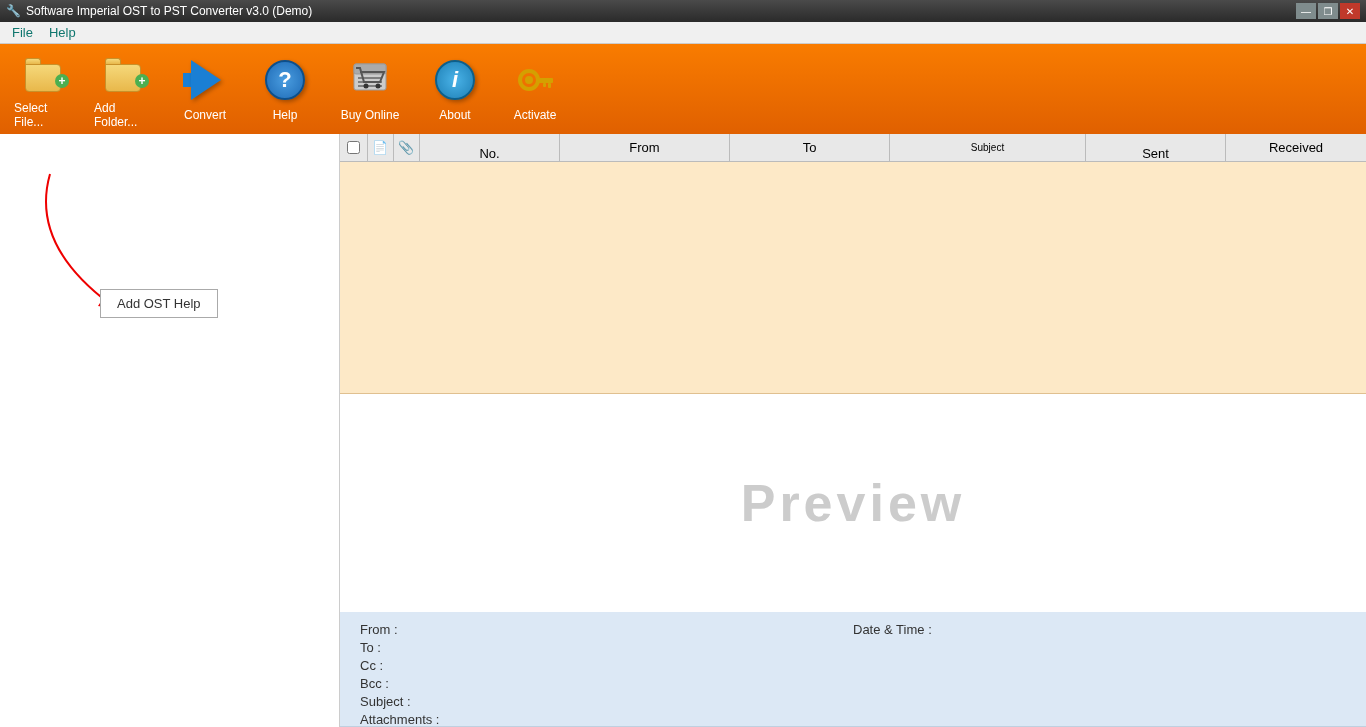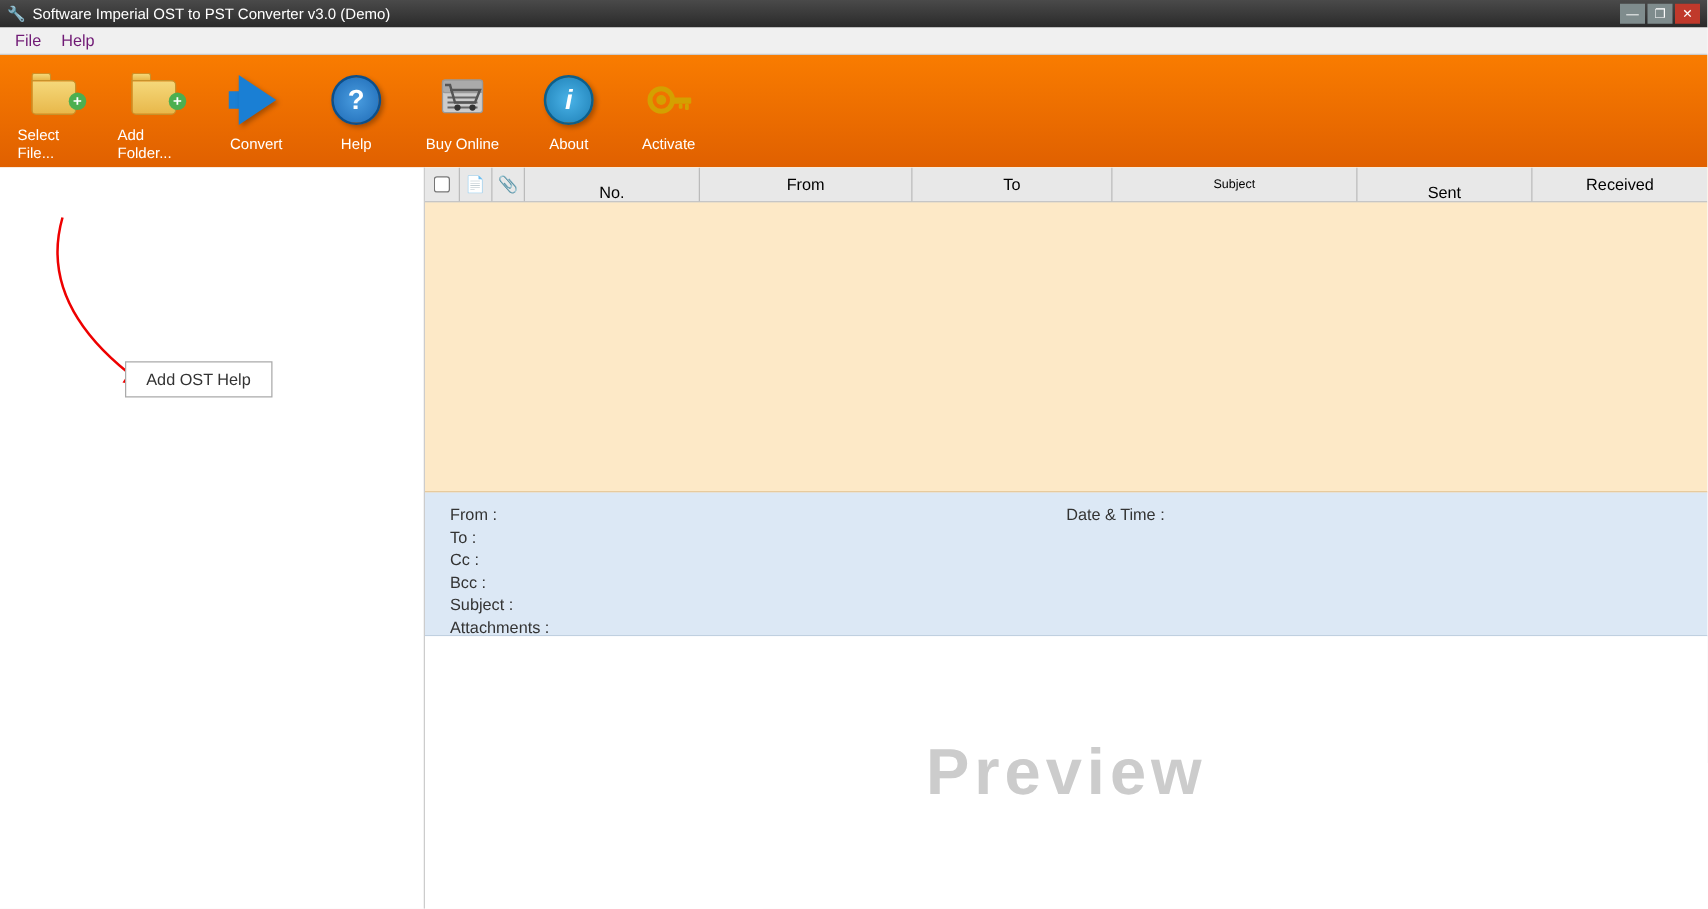--- a/index.html
+++ b/index.html
@@ -32,21 +32,21 @@
       height: 22px;
       display: flex;
       align-items: center;
       padding: 0 4px;
       border-bottom: 1px solid #ccc;
     }
     .menu-item {
       padding: 2px 8px;
       cursor: pointer;
       font-size: 13px;
-      color: #701a75;
+      color: #0f766e;
     }
 
     
     #toolbar {
       background: linear-gradient(to bottom, #f97c00, #e06000);
       height: 90px;
       display: flex;
       align-items: center;
       padding: 5px 10px;
       gap: 10px;
@@ -479,20 +479,24 @@
         <div class="col-sent">
           <span>Sent</span>
         </div>
         <div class="col-received">
           <span>Received</span>
         </div>
       </div>
       <div class="table-body"></div>
     </div>
 
+    <div id="watermark-area">
+      <span class="watermark-text">Preview</span>
+    </div>
+
     <div id="preview-area">
       <div style="display:flex; gap: 0;">
         <div style="flex:1;">
           <div class="preview-row">
             <span class="preview-label">From :</span>
           </div>
           <div class="preview-row">
             <span class="preview-label">To :</span>
           </div>
           <div class="preview-row">
@@ -509,18 +513,14 @@
           </div>
         </div>
         <div style="flex:1; padding-top: 0;">
           <div class="preview-row">
             <span>Date &amp; Time :</span>
           </div>
         </div>
       </div>
     </div>
 
-    <div id="watermark-area">
-      <span class="watermark-text">Preview</span>
-    </div>
-
   </div>
 </div>
 
 </body></html>

